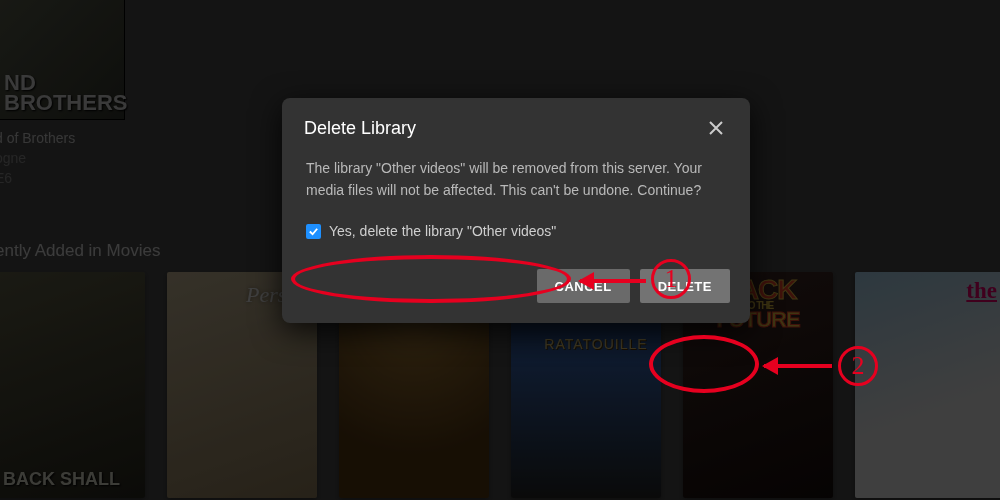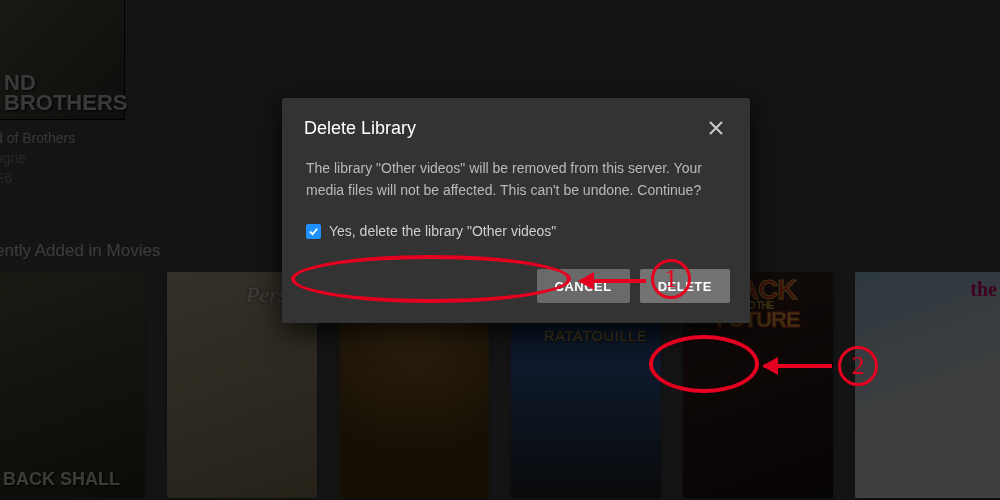--- a/index.html
+++ b/index.html
@@ -15,33 +15,33 @@
   .library .meta .t3 { color:#999; margin-top:4px; }
   .section-h { position:absolute; left:-5px; top:241px; font-size:17px; font-weight:500; color:#eee; }
   .row { position:absolute; left:-5px; top:272px; display:flex; gap:22px; }
   .card { width:150px; height:226px; background:#555; border-radius:2px; position:relative; overflow:hidden; box-shadow: 0 2px 6px rgba(0,0,0,.4); }
   .card.c1 { background: linear-gradient(160deg,#6b6a4f,#2e2d22); }
   .card.c1 .bottxt { position:absolute; left:8px; bottom:8px; font-weight:900; font-size:18px; color:#f2f2e0; text-shadow:1px 1px 2px #000; }
   .card.c2 { background: linear-gradient(160deg,#d6c6a4,#9e8964); }
   .card.c2 .toptxt { position:absolute; top:10px; left:0; right:0; text-align:right; font-family: Georgia, serif; font-style:italic; font-size:22px; color:#fff; text-shadow:0 0 4px rgba(0,0,0,.4);}
   .card.c3 { background: radial-gradient(circle at 50% 20%, #b7883d, #5d3d14 70%); }
   .card.c4 { background: linear-gradient(180deg,#1d3b6e 0%, #3969b5 40%, #2a2a2a 100%); }
-  .card.c4 .logotxt { position:absolute; top:56px; left:0; right:0; text-align:center; font-family:'Arial Black',sans-serif; font-size:14px; letter-spacing:1px; color:#ffe38a; text-shadow:1px 1px 0 #5b3a00;margin-left:20px; }
+  .card.c4 .logotxt { position:absolute; top:64px; left:0; right:0; text-align:center; font-family:'Arial Black',sans-serif; font-size:14px; letter-spacing:1px; color:#ffe38a; text-shadow:1px 1px 0 #5b3a00;margin-left:20px; }
   .card.c5 { background: linear-gradient(160deg,#4a302a,#1a0f0d); }
   .card.c5 .bttf { position:absolute; top:2px; left:4px; right:4px; text-align:center; }
   .card.c5 .bttf .l { font-family:'Arial Black',sans-serif; font-weight:900; letter-spacing:-1px; }
   .card.c5 .bttf .back { font-size:28px; color:#ff4b2e; -webkit-text-stroke:1px #ffd94a; }
   .card.c5 .bttf .tothe { font-size:10px; color:#ffd94a; display:block; margin-top:-6px;}
   .card.c5 .bttf .fut { font-size:22px; color:#ffd94a; -webkit-text-stroke:1px #ff4b2e; display:block; margin-top:-4px;}
   .card.c6 { background: linear-gradient(160deg,#b7e3ff,#fff 60%); }
-  .card.c6 .toptxt { position:absolute; top:6px; right:8px; font-family:'Comic Sans MS',cursive; font-size:20px; color:#ff0077; font-weight:bold;}
+  .card.c6 .toptxt { position:absolute; top:6px; right:8px; font-family:'Comic Sans MS',cursive; font-size:23px; color:#ff0077; font-weight:bold;text-decoration:underline;}
   
   .dim { position:absolute; inset:0; background: rgba(0,0,0,0.55); }
   
-  .dialog { position:absolute; left:282px; top:98px; width:468px; background:#333333; box-shadow: 0 8px 30px rgba(0,0,0,.8); border-radius:2px; }
+  .dialog { position:absolute; left:282px; top:98px; width:468px; background:#333333; box-shadow: 0 8px 30px rgba(0,0,0,.8); border-radius:8px; }
   .dlg-head { display:flex; align-items:center; justify-content:space-between; padding:18px 22px 16px 22px; }
   .dlg-title { font-size:18px; font-weight:400; color:#fff; }
   .dlg-close { width:24px; height:24px; display:flex; align-items:center; justify-content:center; color:#ccc; cursor:pointer; }
   .dlg-close svg { width:14px; height:14px; }
   .dlg-body { padding:2px 24px 8px 24px; color:#b9b9b9; font-size:14px; line-height:1.55; }
   .dlg-check-row { display:flex; align-items:center; gap:8px; padding:14px 24px 18px 24px; }
   .chk { width:15px; height:15px; background:#1e90ff; border-radius:2px; display:flex; align-items:center; justify-content:center; color:#fff; cursor:pointer; }
   .chk svg { width:11px; height:11px; }
   .chk-label { color:#cfcfcf; font-size:14px; cursor:pointer; }
   .dlg-foot { display:flex; justify-content:flex-end; gap:10px; padding:12px 20px 20px 20px; }

